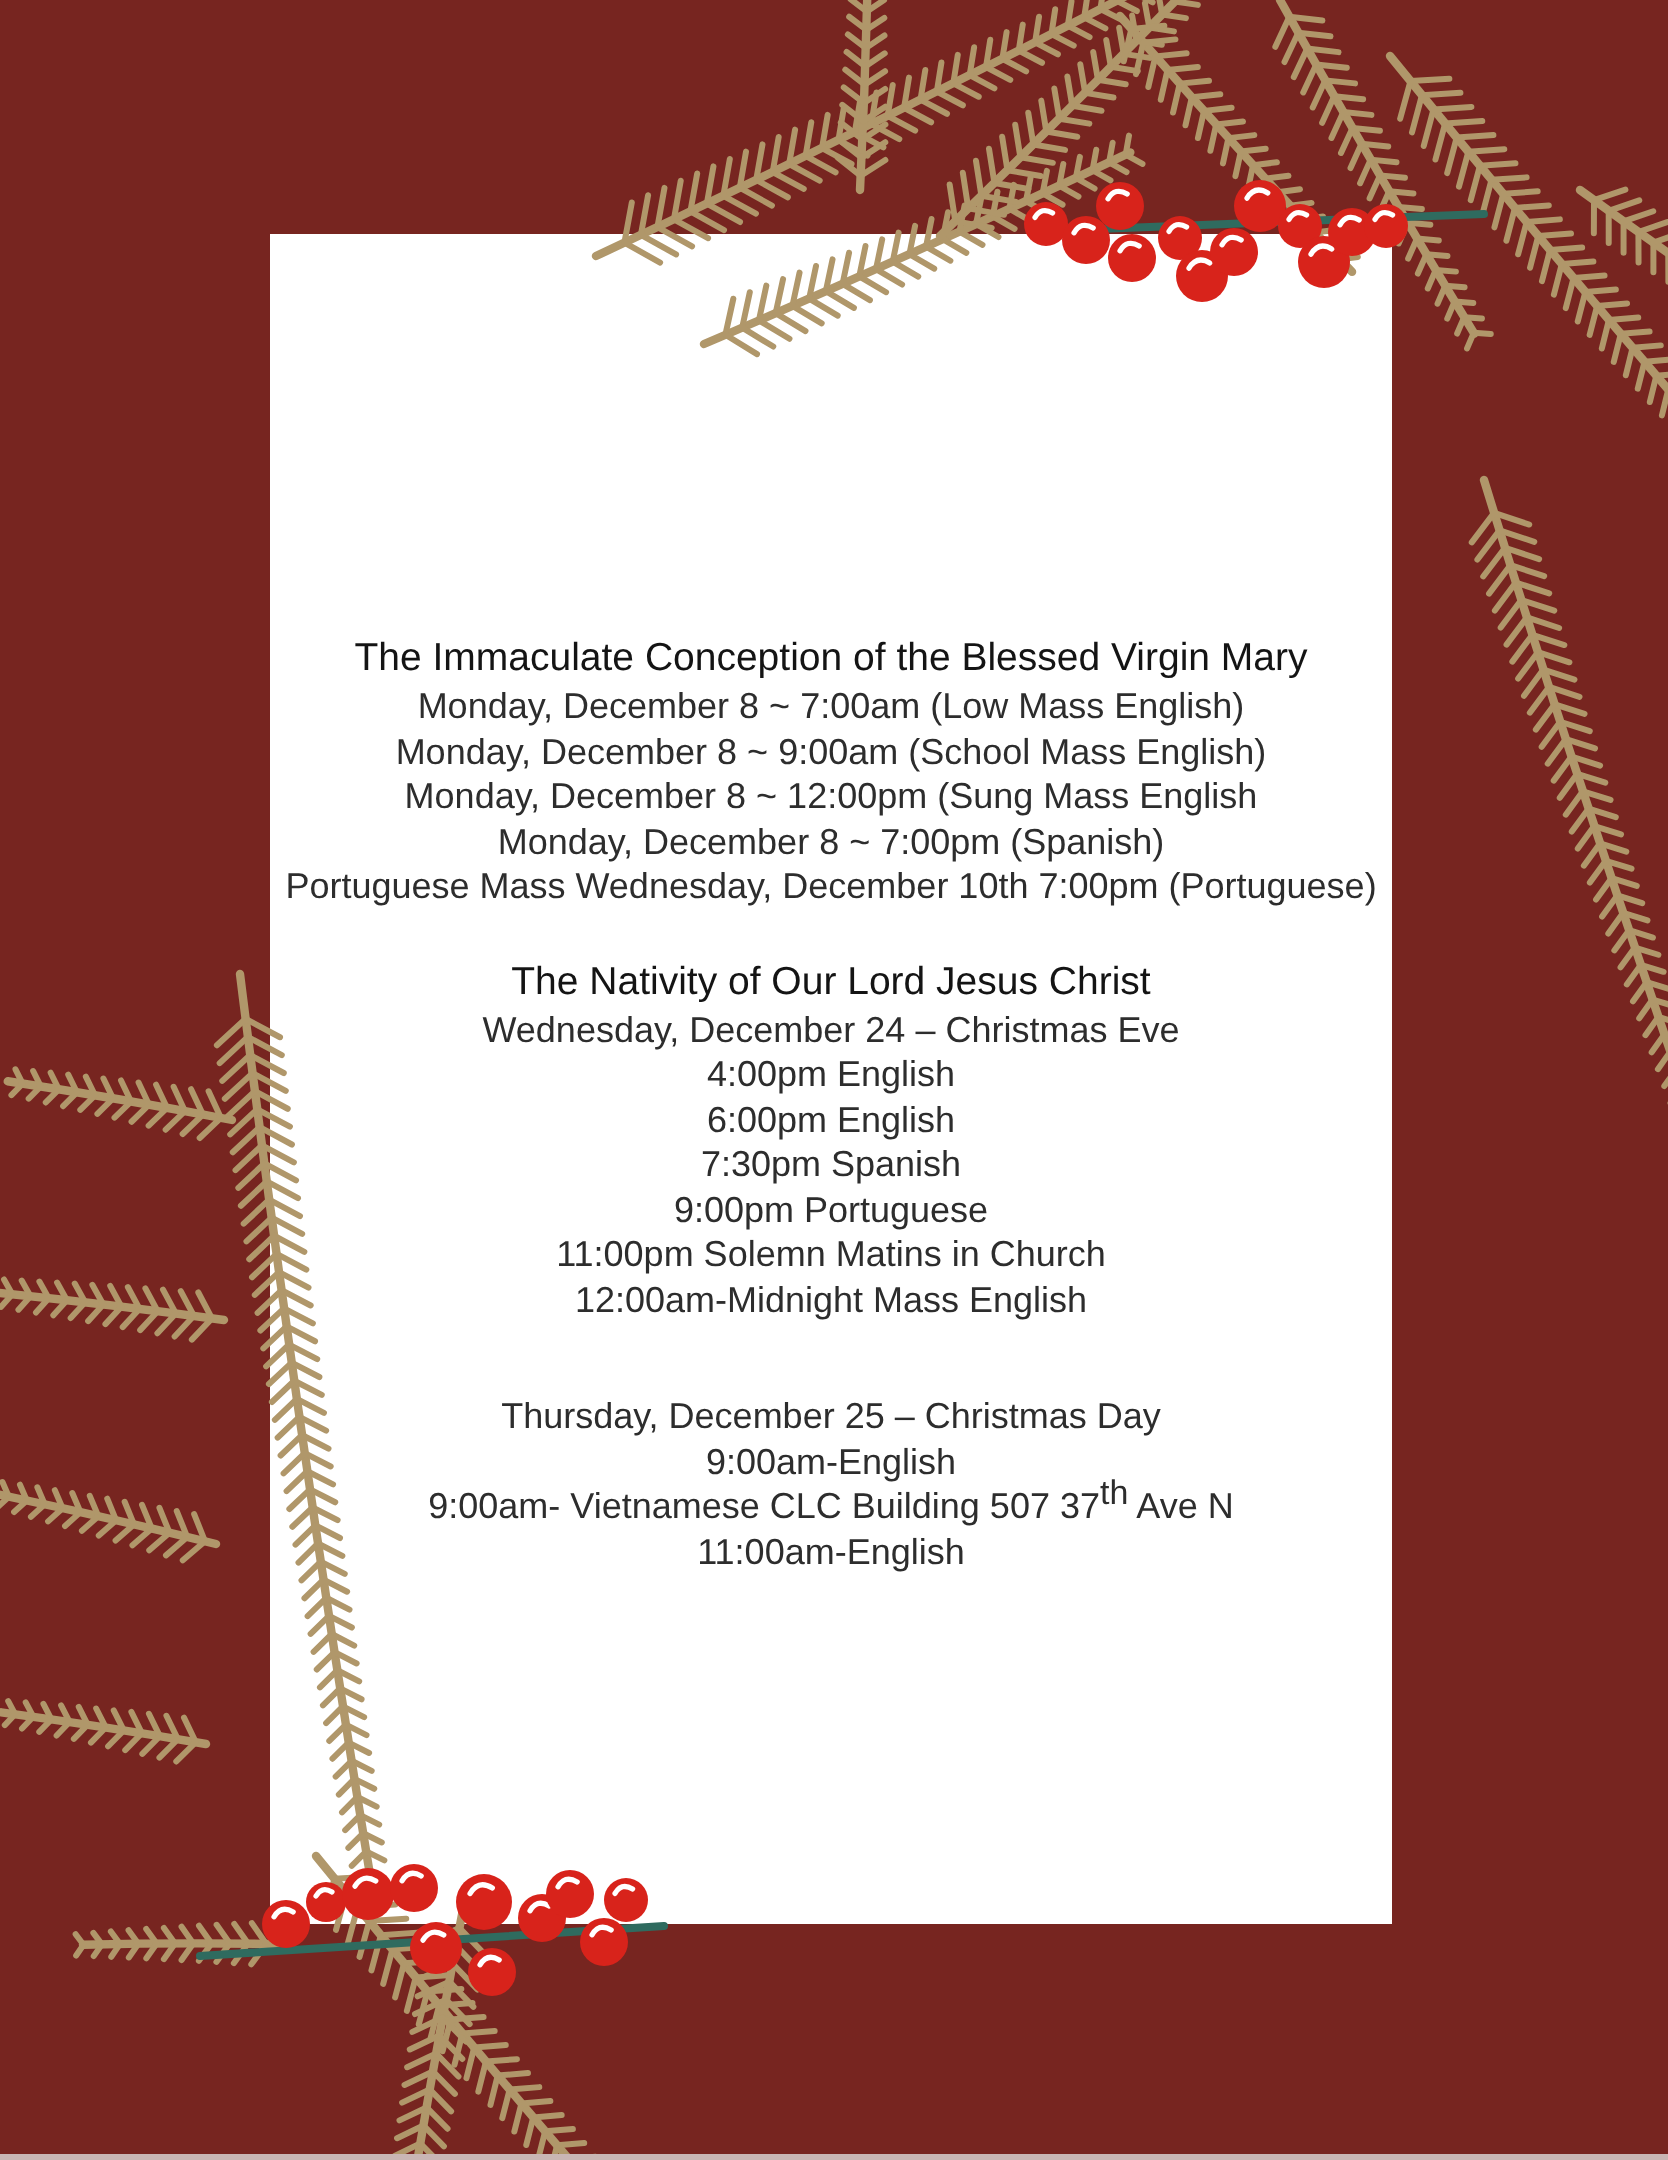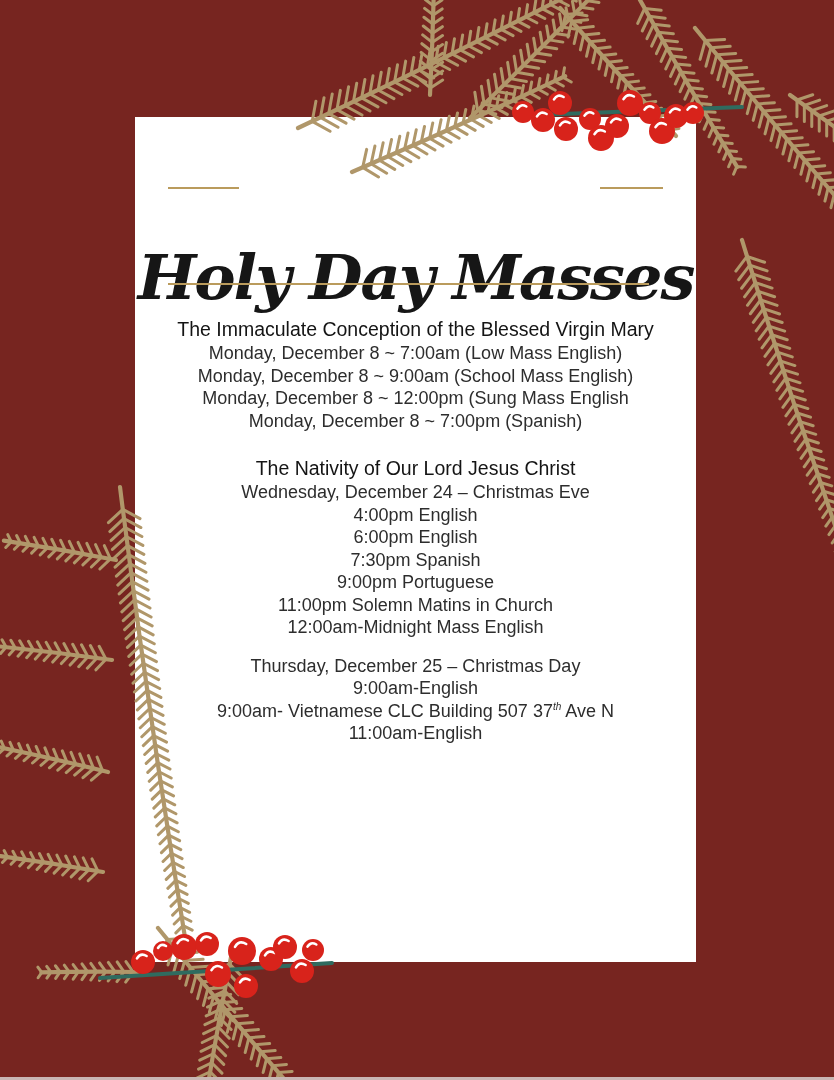--- a/index.html
+++ b/index.html
@@ -20,50 +20,45 @@
   .seg-bottom{left:33px;top:166px;width:481px;}
   .script-title{
     position:absolute;left:0;right:0;top:76px;text-align:center;
     font-family:"DejaVu Serif",serif;font-style:italic;font-weight:bold;
     font-size:62px;line-height:86px;color:#161616;letter-spacing:-2px;
     white-space:nowrap;
   }
   
   .sections{position:absolute;left:0;right:0;top:200px;text-align:center;color:#2d2d2d;}
   .mass-section + .mass-section{margin-top:24px;}
-  .mass-section.no-heading{margin-top:16px;}
+  .mass-section.no-heading{margin-top:36px;}
   .mass-heading{margin:0;font-size:19.5px;line-height:25px;font-weight:normal;color:#141414;}
   .mass-line{margin:0;font-size:18px;line-height:22.5px;}
-  .mass-line sup{font-size:10px;line-height:0;font-style:italic;}
+  .mass-line sup{font-size:17px;line-height:0;}
   
   .decor{position:absolute;left:0;top:0;pointer-events:none;}
   .bottom-edge{position:absolute;left:0;bottom:0;width:834px;height:3px;background:#C9B6B4;}
 </style>
 </head>
 <body>
 
 <div class="poster">
 
   <div class="card">
 
-    <div class="title-block">
-      <div class="gold-seg seg-top-left"></div>
-      <div class="gold-seg seg-top-right"></div>
-      <h1 class="script-title">Holy Day Masses</h1>
-      <div class="gold-seg seg-bottom"></div>
-    </div>
 
     <div class="sections">
   <section class="mass-section">
     <h2 class="mass-heading">The Immaculate Conception of the Blessed Virgin Mary</h2>
     <div class="mass-lines">
             <p class="mass-line">Monday, December 8 ~ 7:00am (Low Mass English)</p>
             <p class="mass-line">Monday, December 8 ~ 9:00am (School Mass English)</p>
             <p class="mass-line">Monday, December 8 ~ 12:00pm (Sung Mass English</p>
             <p class="mass-line">Monday, December 8 ~ 7:00pm (Spanish)</p>
+            <p class="mass-line">Portuguese Mass Wednesday, December 10th 7:00pm (Portuguese)</p>
           </div>
   </section>
 
   <section class="mass-section">
     <h2 class="mass-heading">The Nativity of Our Lord Jesus Christ</h2>
     <div class="mass-lines">
             <p class="mass-line">Wednesday, December 24 – Christmas Eve</p>
             <p class="mass-line">4:00pm English</p>
             <p class="mass-line">6:00pm English</p>
             <p class="mass-line">7:30pm Spanish</p>

